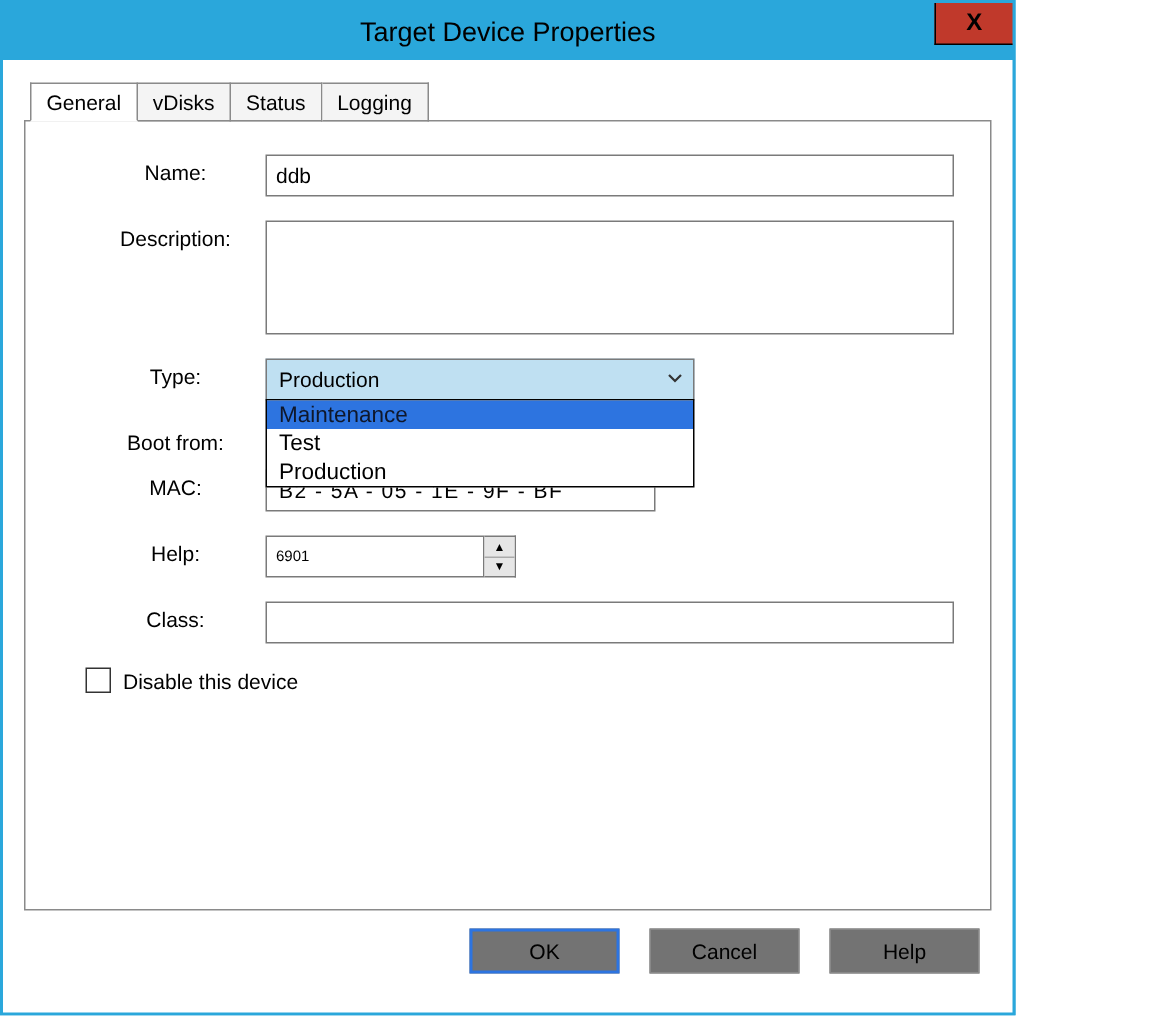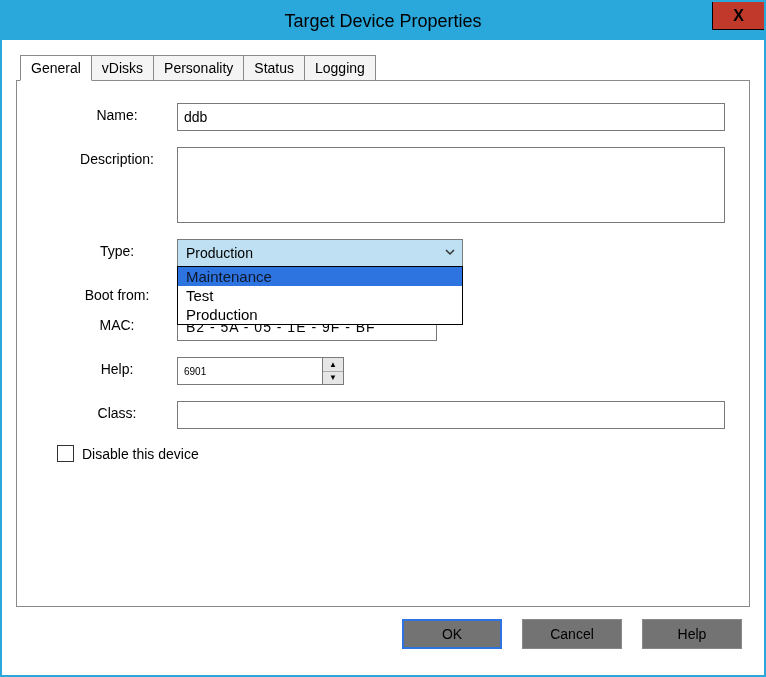--- a/index.html
+++ b/index.html
@@ -5,21 +5,21 @@
   * { box-sizing: border-box; }
   html, body { margin:0; padding:0; }
   body {
     width:766px; height:677px;
     font-family: "Segoe UI", Tahoma, sans-serif;
     font-size:14px;
     background:#fff;
     color:#000;
   }
   .window {
-    width:766px; height:677px;
+    width:677px; height:677px;
     border:2px solid #2aa7db;
     background:#2aa7db;
     display:flex; flex-direction:column;
   }
   .titlebar {
     height:38px;
     background:#2aa7db;
     display:flex; align-items:center;
     position:relative;
   }
@@ -153,21 +153,20 @@
     <div class="close-btn">
       <span>X</span>
     </div>
   </div>
 
   <div class="client">
 
     <div class="tabstrip">
       <div class="tab active">General</div>
       <div class="tab inactive">vDisks</div>
-      <div class="tab inactive">Personality</div>
       <div class="tab inactive">Status</div>
       <div class="tab inactive">Logging</div>
     </div>
 
     <div class="tabpanel">
 
       <div class="form-row">
         <div class="form-label">Name:</div>
         <div class="form-control">
           <input class="txt" type="text" value="ddb" style="">

